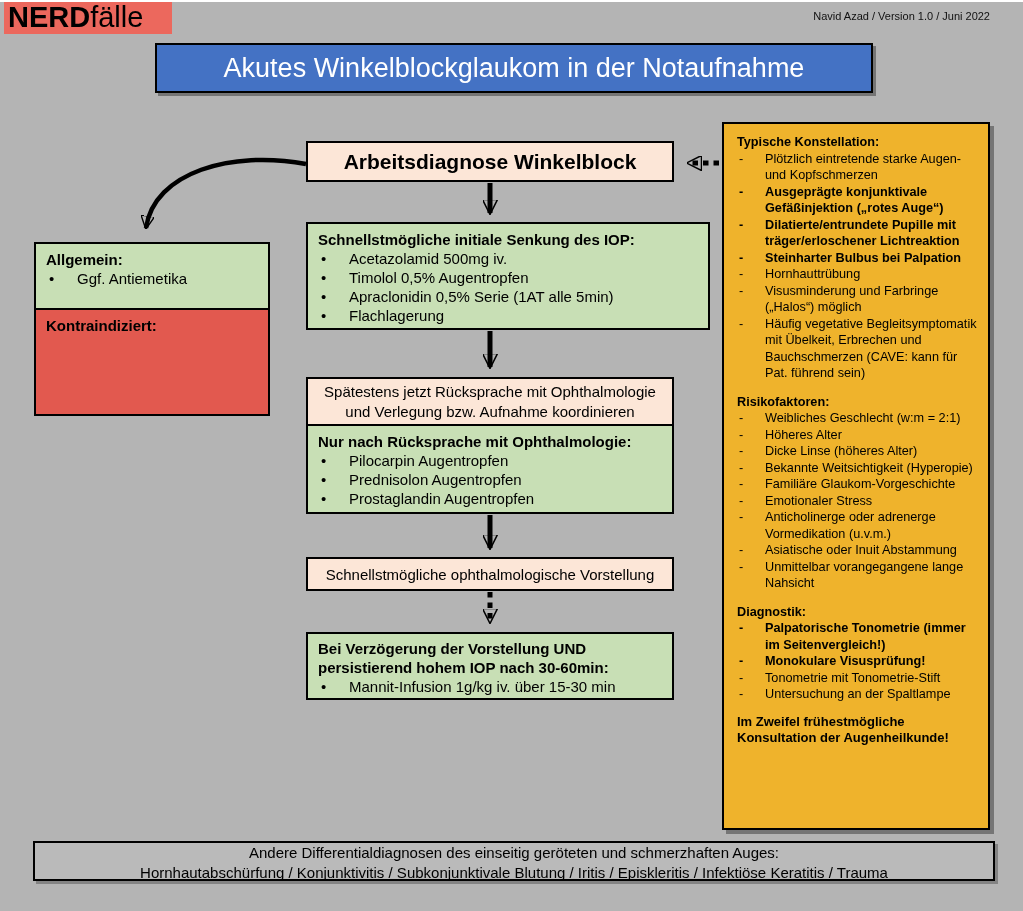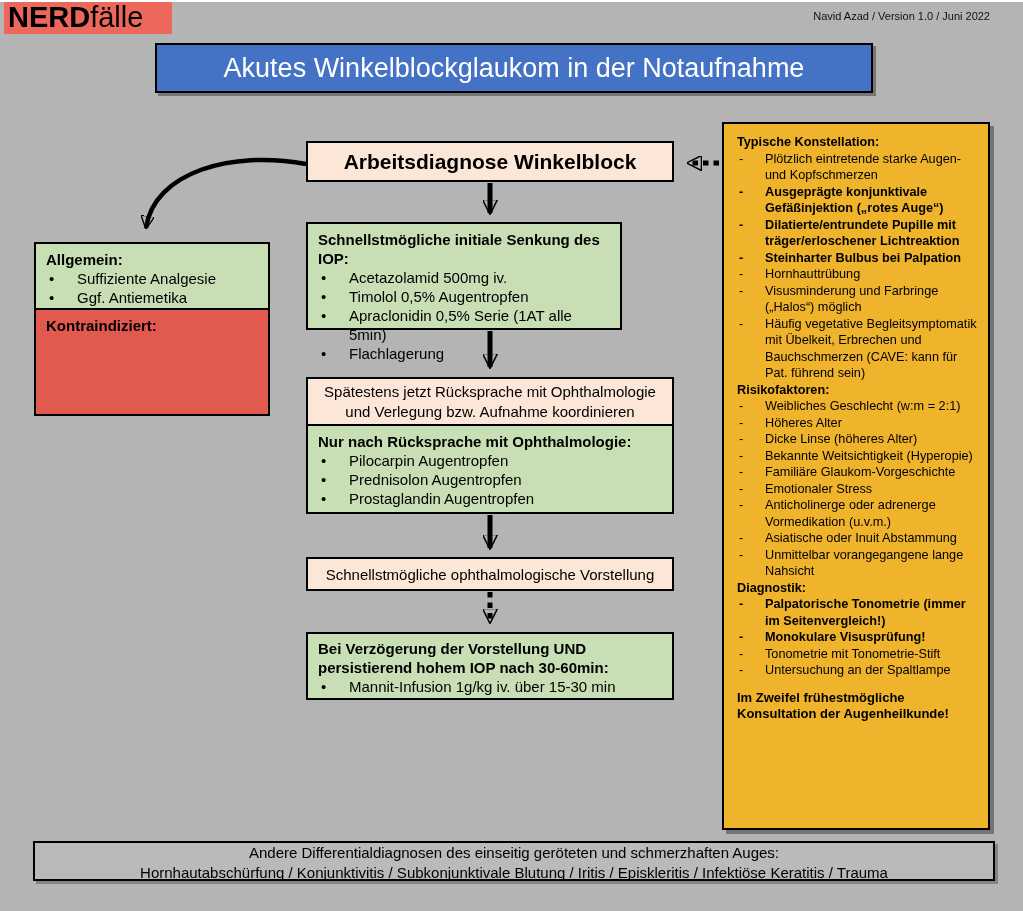--- a/index.html
+++ b/index.html
@@ -30,41 +30,41 @@
           color:#fff;font-size:27px;display:flex;align-items:center;justify-content:center;}
 
   .box{position:absolute;border:2px solid #000;color:#000;}
   .green{background:var(--box-green);}
   .red{background:var(--box-red);}
   .peach{background:var(--box-peach);}
 
   .arbeitsdiagnose{left:306px;top:141px;width:368px;height:41px;
     font-size:21px;font-weight:bold;display:flex;align-items:center;justify-content:center;}
 
-  .iop{left:306px;top:222px;width:316px;height:108px;padding:6px 10px;font-size:15px;line-height:1.27;}
+  .iop{left:306px;top:222px;width:404px;height:108px;padding:6px 10px;font-size:15px;line-height:1.27;}
   .allgemein{left:34px;top:242px;width:236px;height:68px;padding:6px 10px;font-size:15px;line-height:1.27;}
   .kontraindiziert{left:34px;top:308px;width:236px;height:108px;padding:6px 10px;font-size:15px;line-height:1.27;}
   .ruecksprache{left:306px;top:377px;width:368px;height:49px;font-size:15px;line-height:1.3;
     display:flex;align-items:center;justify-content:center;text-align:center;padding:4px 12px;}
   .nurnach{left:306px;top:424px;width:368px;height:90px;padding:6px 10px;font-size:15px;line-height:1.27;}
   .vorstellung{left:306px;top:557px;width:368px;height:34px;font-size:15px;
     display:flex;align-items:center;justify-content:center;text-align:center;}
   .verzoegerung{left:306px;top:632px;width:368px;height:68px;padding:5px 10px;font-size:15px;line-height:1.27;}
 
   .box-title{font-weight:bold;}
 
   ul.bullets{list-style:none;}
   ul.bullets li{display:flex;}
   ul.bullets li::before{content:"\2022";flex:0 0 28px;padding-left:3px;}
   ul.bullets li span.txt{flex:1;}
 
   .sidebar{position:absolute;left:722px;top:122px;width:268px;height:708px;
     background:var(--sidebar-yellow);border:2px solid #000;box-shadow:4px 4px 0 rgba(40,40,40,.45);
     padding:10px 11px 10px 13px;font-size:12.7px;line-height:1.3;color:#000;}
-  .sidebar .section + .section{margin-top:0;}
+  .sidebar .section + .section{margin-top:12px;}
   .section-title{font-weight:bold;}
   ul.dashes{list-style:none;}
   ul.dashes li{display:flex;}
   ul.dashes li::before{content:"-";flex:0 0 26px;padding-left:2px;}
   ul.dashes li.bold{font-weight:bold;}
   .sidebar-footer{margin-top:11px;font-weight:bold;font-size:13px;}
 
   .footer-box{position:absolute;left:33px;top:841px;width:962px;height:40px;background:var(--footer-gray);
     border:2px solid #000;box-shadow:3px 3px 0 rgba(40,40,40,.35);
     display:flex;flex-direction:column;align-items:center;
@@ -103,23 +103,20 @@
         </li>
         <li>
           <span class="txt">Flachlagerung</span>
         </li>
       </ul>
   </div>
 
   <div class="box green allgemein">
     <div class="box-title">Allgemein:</div>
     <ul class="bullets">
-        <li>
-          <span class="txt">Suffiziente Analgesie</span>
-        </li>
         <li>
           <span class="txt">Ggf. Antiemetika</span>
         </li>
       </ul>
   </div>
 
   <div class="box red kontraindiziert">
     <div class="box-title">Kontraindiziert:</div>
   </div>
 

